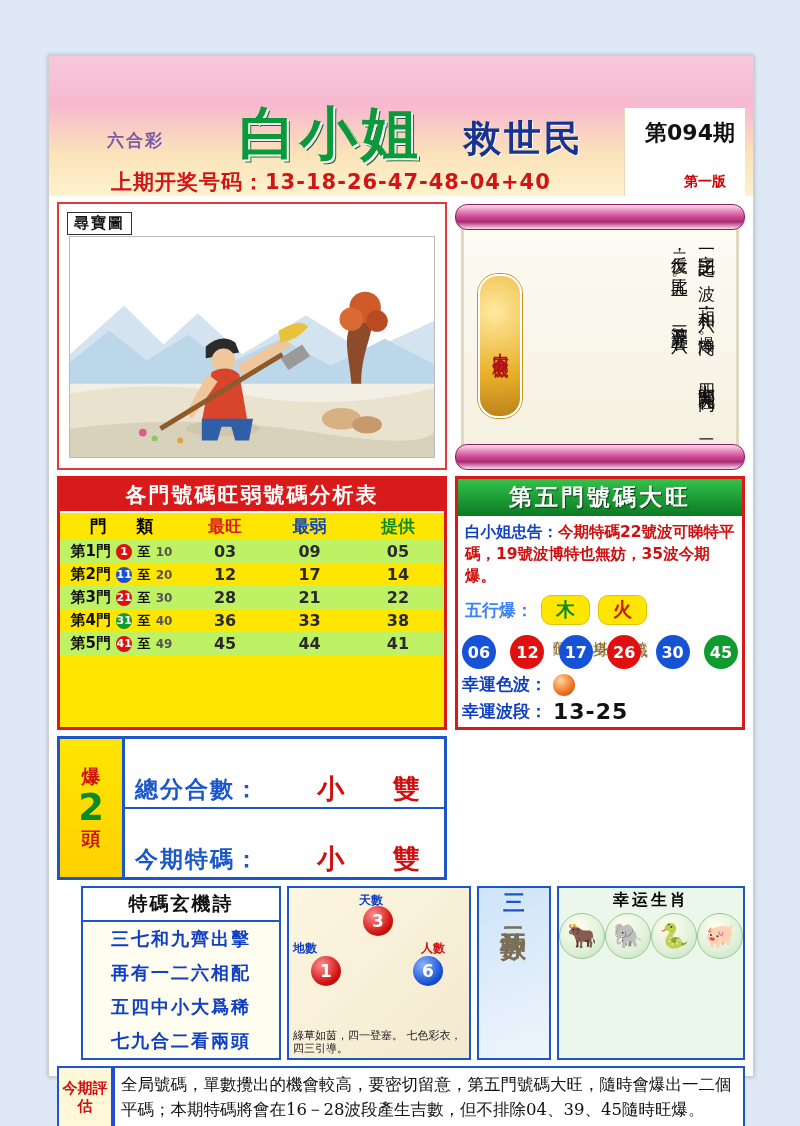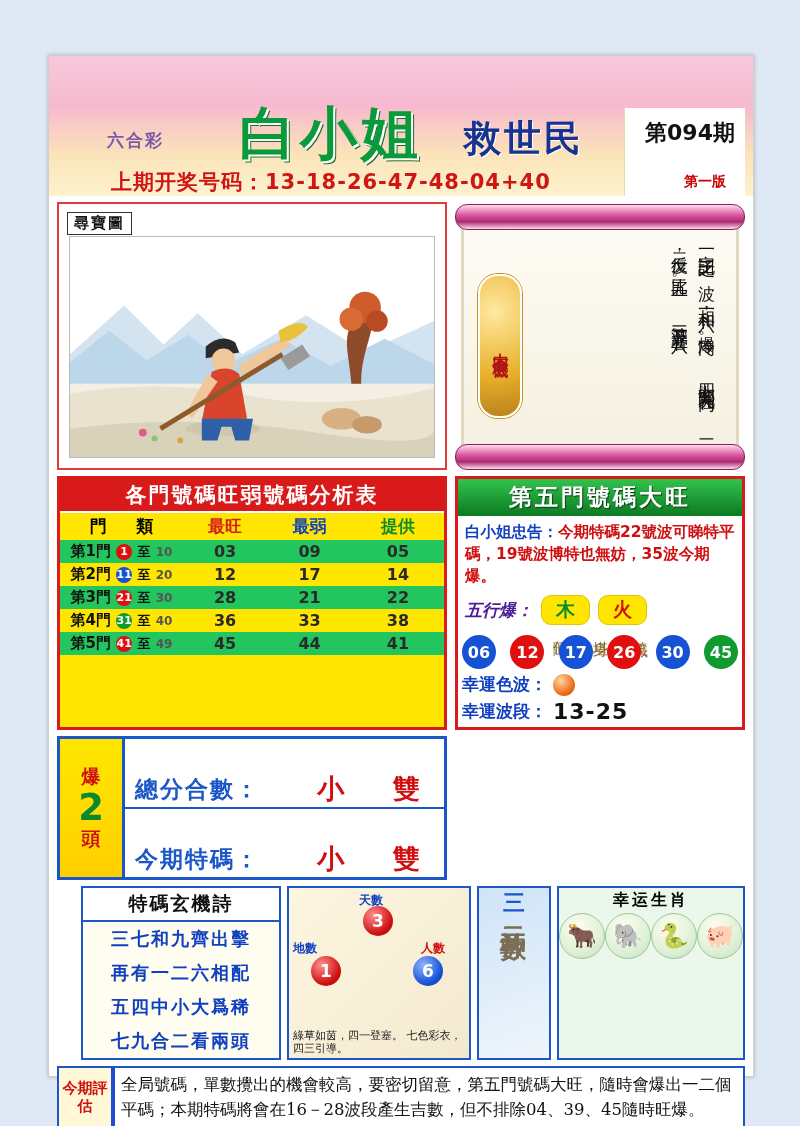--- a/index.html
+++ b/index.html
@@ -117,34 +117,34 @@
     display:inline-block;width:16px;height:16px;line-height:16px;border-radius:50%;
     color:#fff;font-size:11px;text-align:center;vertical-align:middle;
   }
   .b-red{background:#e01010;}
   .b-blue{background:#1552d6;}
   .b-green{background:#0f9b2f;}
   .zhi{font-size:13px;color:#111;}
   .sml{font-size:12px;color:#555;}
   .cellv{font-weight:bold;font-size:16px;color:#2a2a2a;}
   .bg-y{background:#ffe600;}
-  .bg-w{background:#22c55e;margin-left:40px;}
+  .bg-w{background:#bef264;margin-left:40px;}
   
   .rightcol{flex:1;border:3px solid #d81a1a;box-sizing:border-box;background:#fff;}
   .rc-title{
     background:#1b8f2c;color:#fff;text-align:center;font-size:23px;font-weight:bold;
     letter-spacing:3px;padding:3px 0;
     background:linear-gradient(180deg,#32c24c,#0c7a22);
     text-shadow:1px 1px 1px #063f12;
   }
   .rc-body{padding:5px 7px;font-size:15.5px;line-height:22px;color:#111;}
   .rc-body .lbl{color:#1040c0;font-weight:bold;}
   .rc-body .txt{color:#d01010;font-weight:bold;}
   .wuxing{display:flex;align-items:center;gap:8px;margin-top:3px;}
-  .wuxing .k{color:#4c1d95;font-weight:bold;font-size:17px;font-style:italic;}
+  .wuxing .k{color:#3b82f6;font-weight:bold;font-size:17px;}
   .wx-pill{
     background:#ffe600;border-radius:10px;padding:1px 14px;font-size:19px;font-weight:bold;
     color:#0a8a2a;border:1px solid #e0c400;
   }
   .wx-pill.f{color:#d01010;}
   .poem{
     display:flex;justify-content:space-around;margin:4px 2px 2px 2px;
     font-size:15px;color:#8a6a2a;font-family:"DejaVu Serif","Liberation Serif",serif;
   }
   .poem span{writing-mode:vertical-rl;text-orientation:upright;letter-spacing:1px;}

